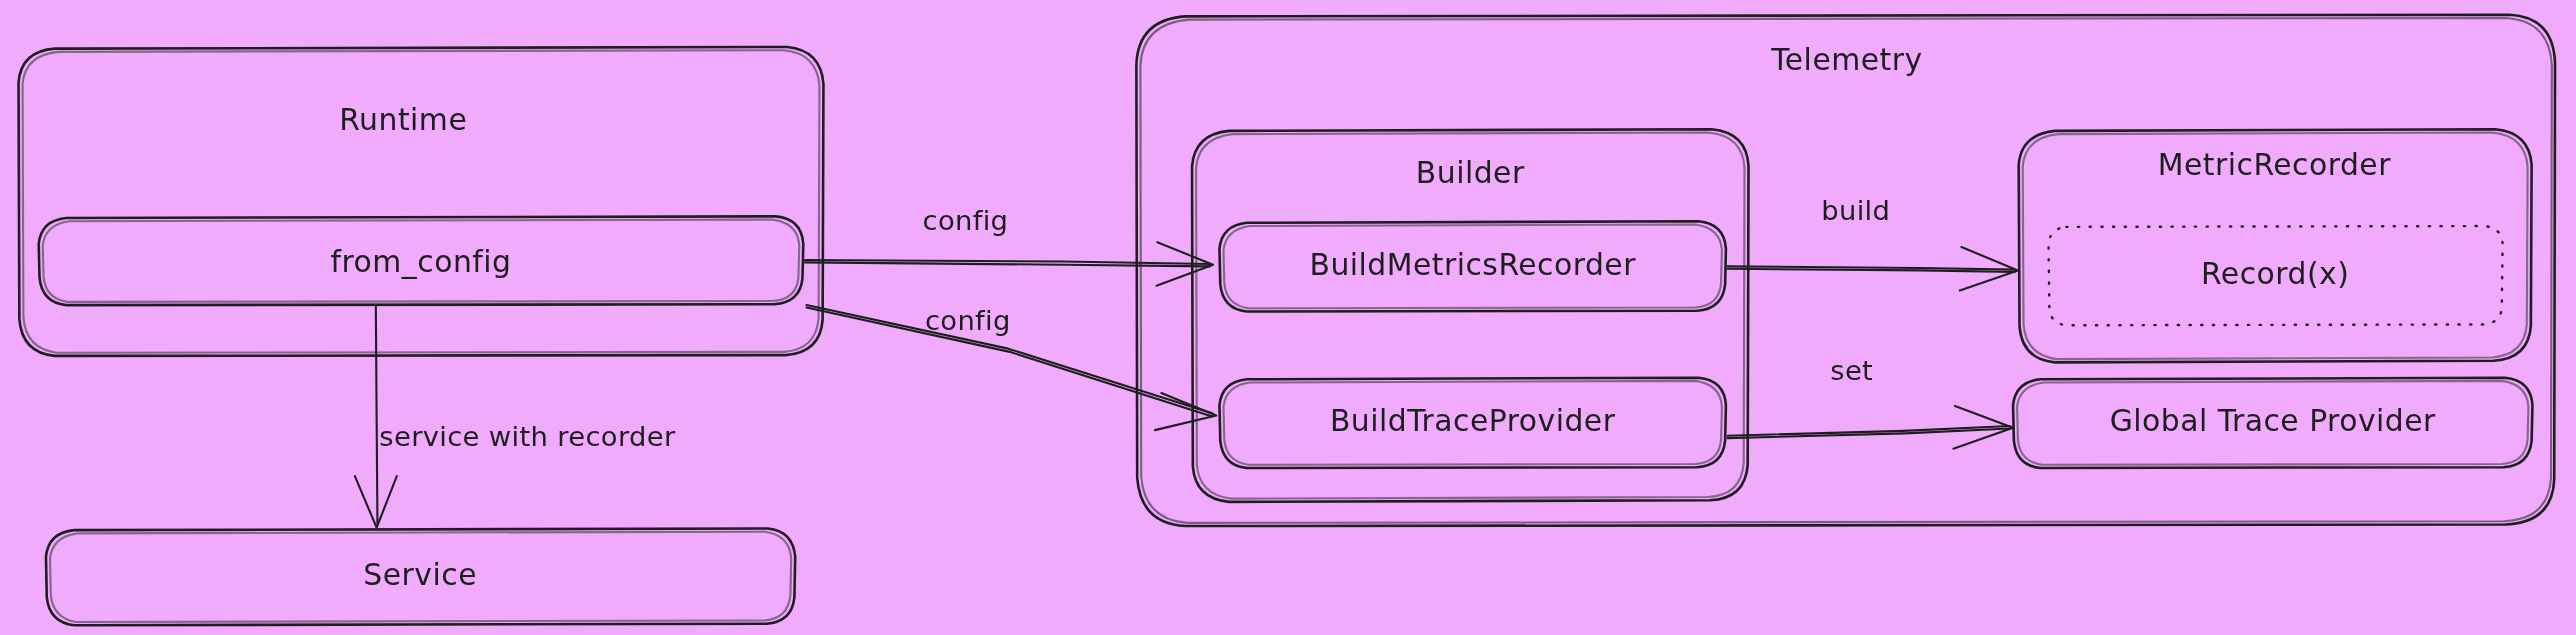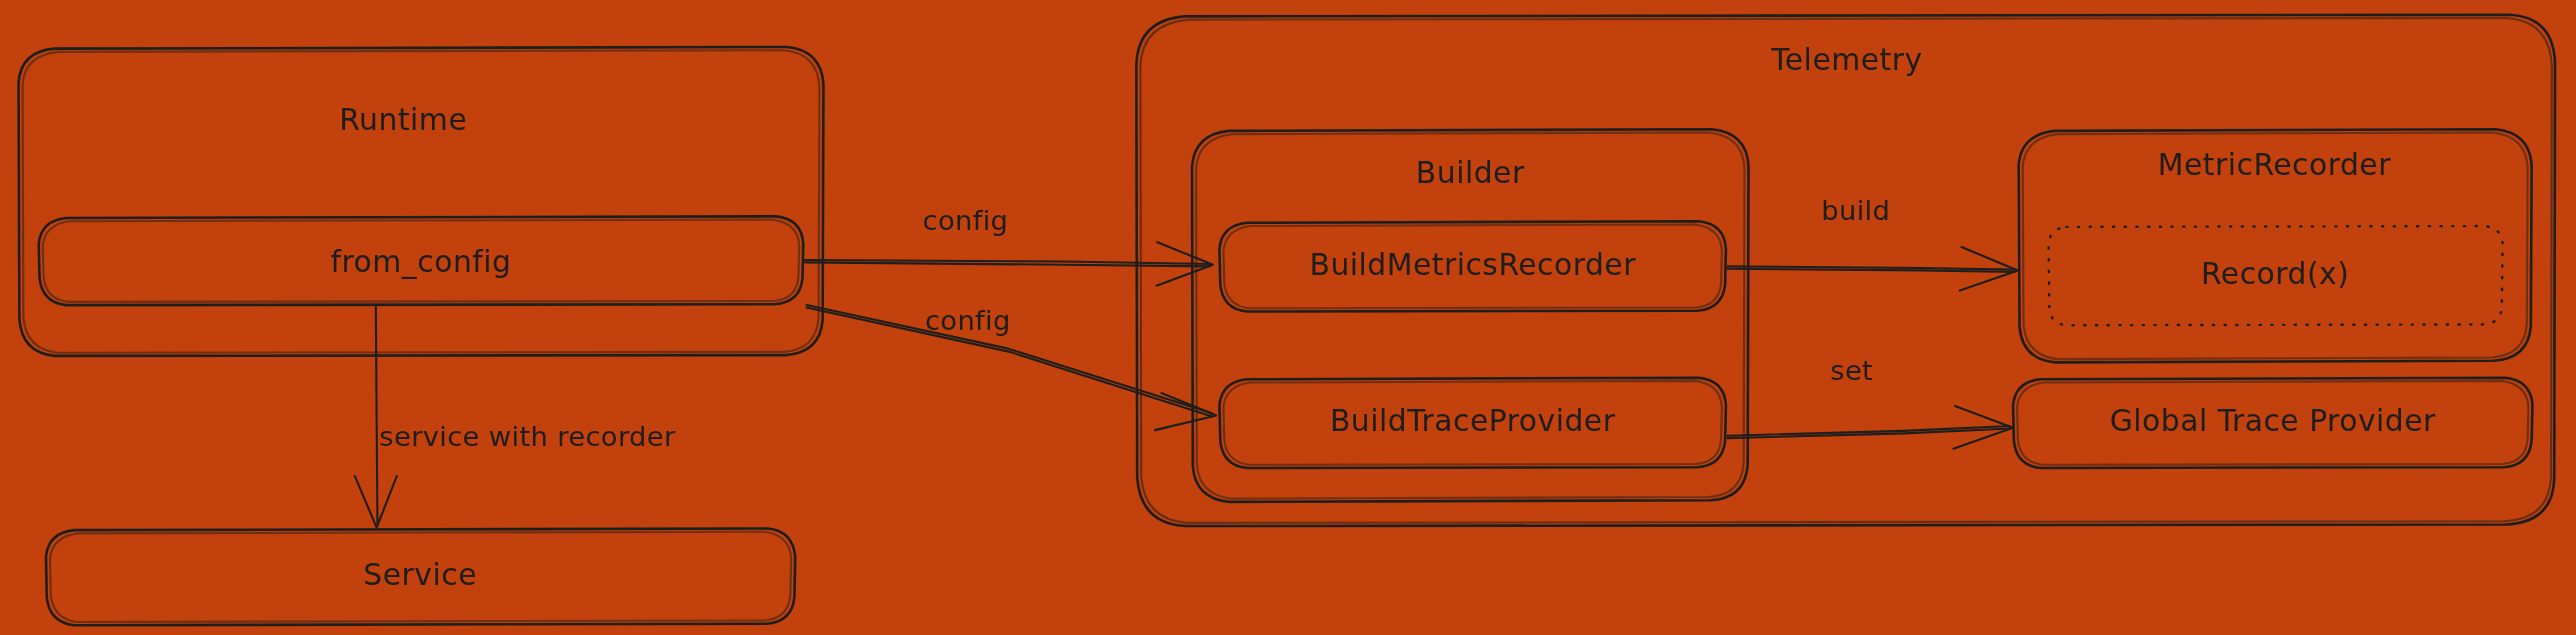--- a/index.html
+++ b/index.html
@@ -5,21 +5,21 @@
 <style>
   html, body {
     margin: 0;
     padding: 0;
     background: #ffffff;
   }
   #diagram-root {
     position: relative;
     width: 2576px;
     height: 636px;
-    background: #c2410c;
+    background: #f0abfc;
     font-family: "DejaVu Sans", sans-serif;
     overflow: hidden;
   }
   svg#scene {
     position: absolute;
     top: 0;
     left: 0;
     width: 2576px;
     height: 636px;
     display: block;

